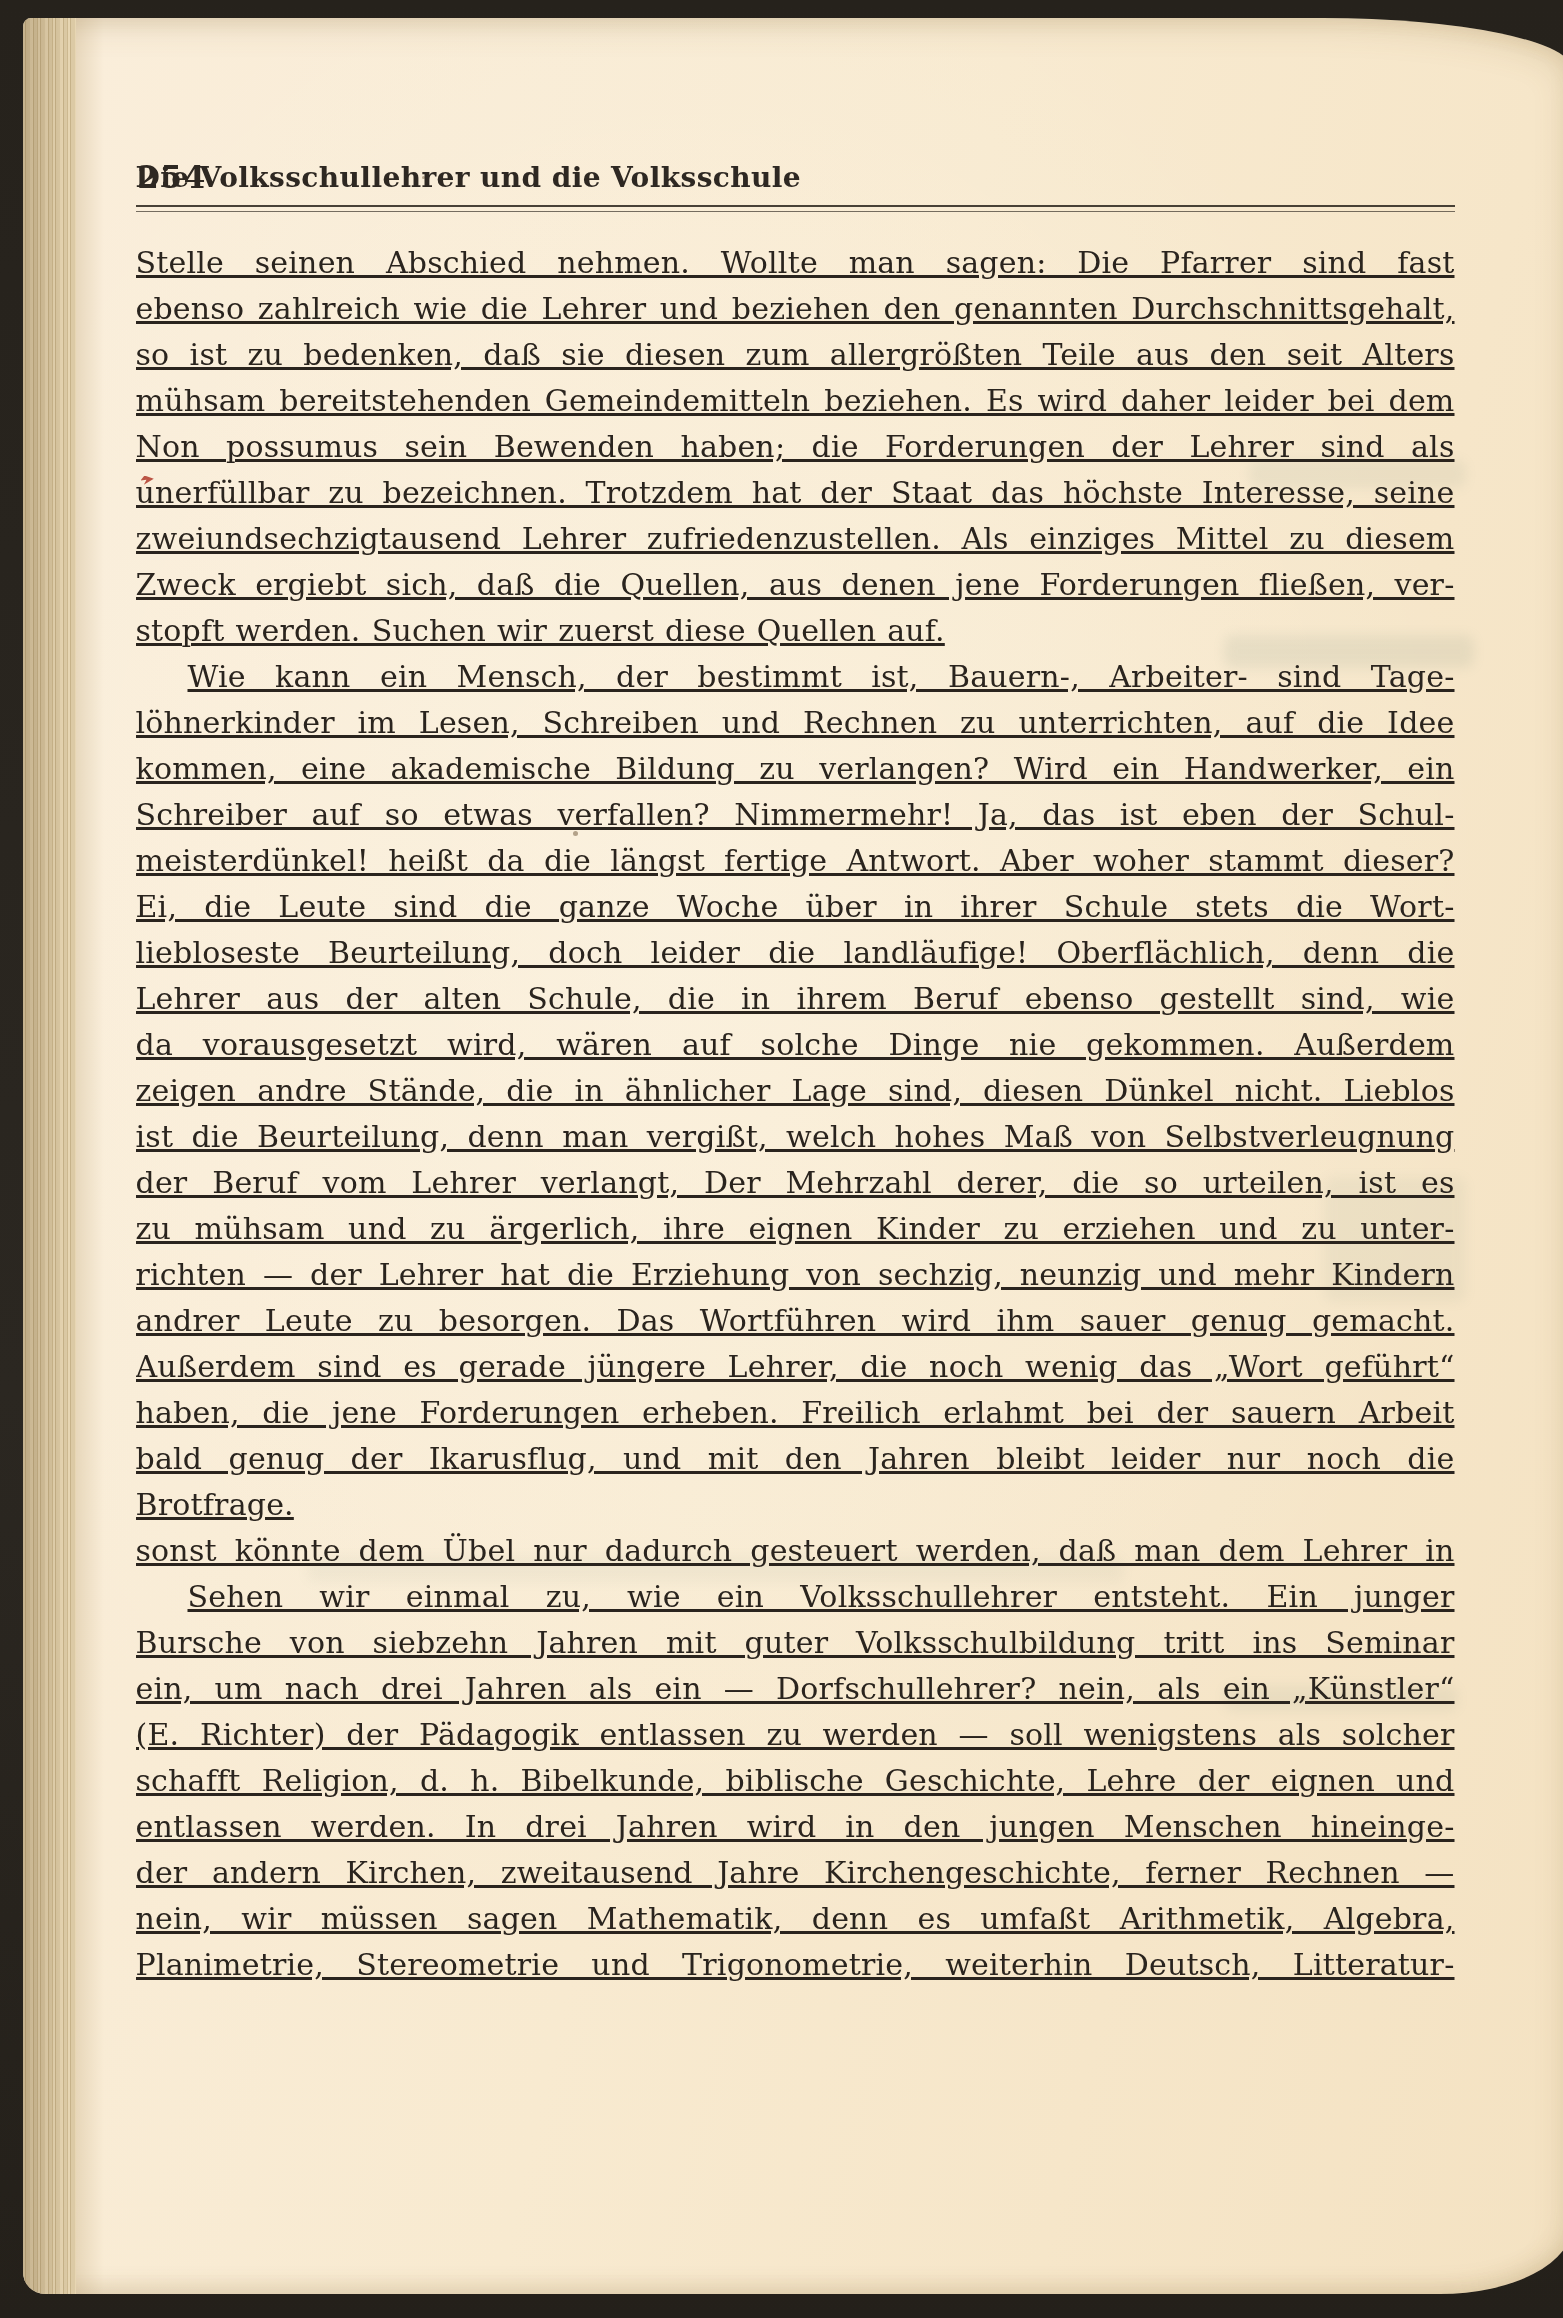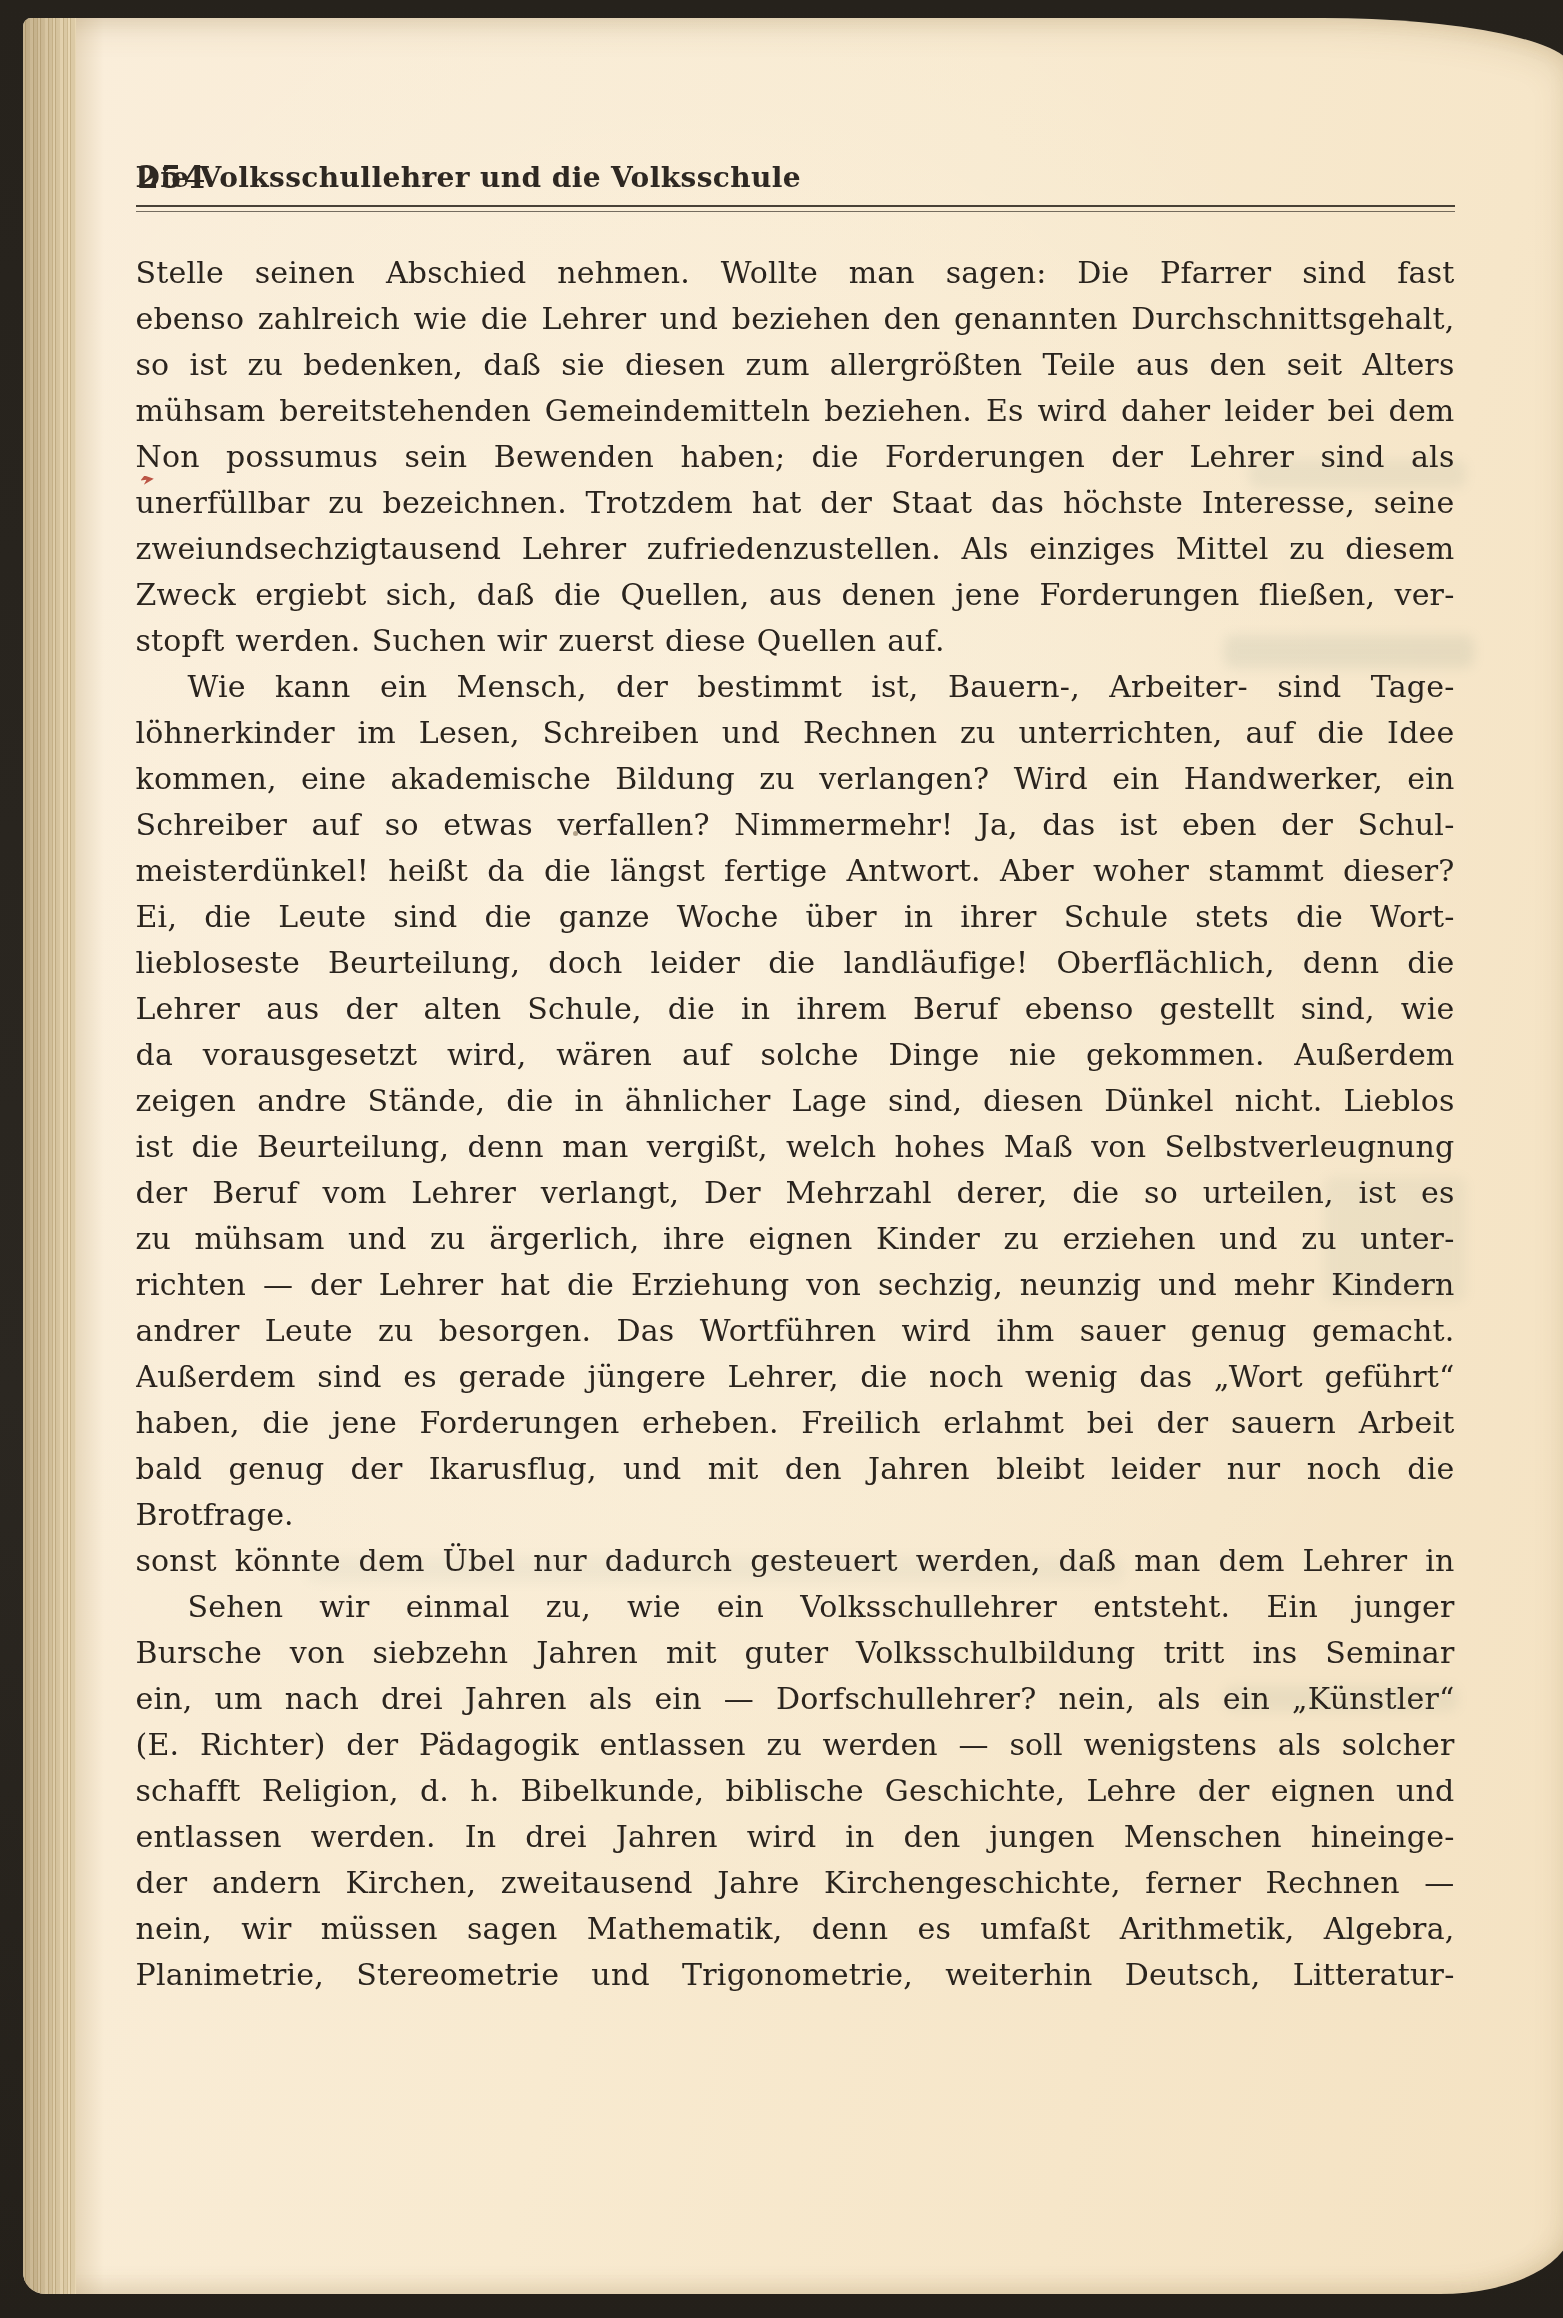--- a/index.html
+++ b/index.html
@@ -74,25 +74,26 @@
     color: #2e2822;
   }
   .header-rule {
     margin-top: 9.2px;
     height: 4.2px;
     border-top: 2.5px solid rgba(48, 42, 33, .88);
     border-bottom: 1.7px solid rgba(48, 42, 33, .66);
   }
 
   .body-text {
-    margin-top: 38px;
+    margin-top: 28px;
     font-size: 30px;
     font-weight: 500;
     letter-spacing: 0.2px;
     word-spacing: 1.3px;
+    text-decoration: underline;
   }
   .line {
     height: 46px;
     line-height: 46px;
     white-space: nowrap;
     overflow: hidden;
     text-align: justify;
     
   }
   .line.fill { white-space: normal; text-align-last: justify; }

